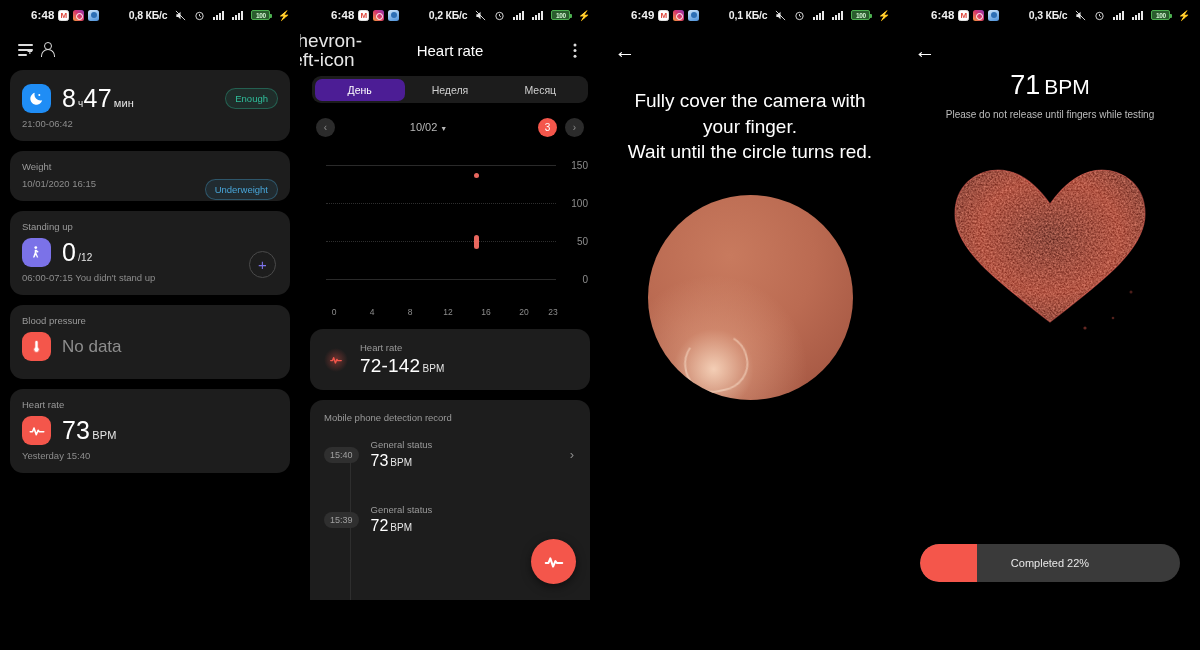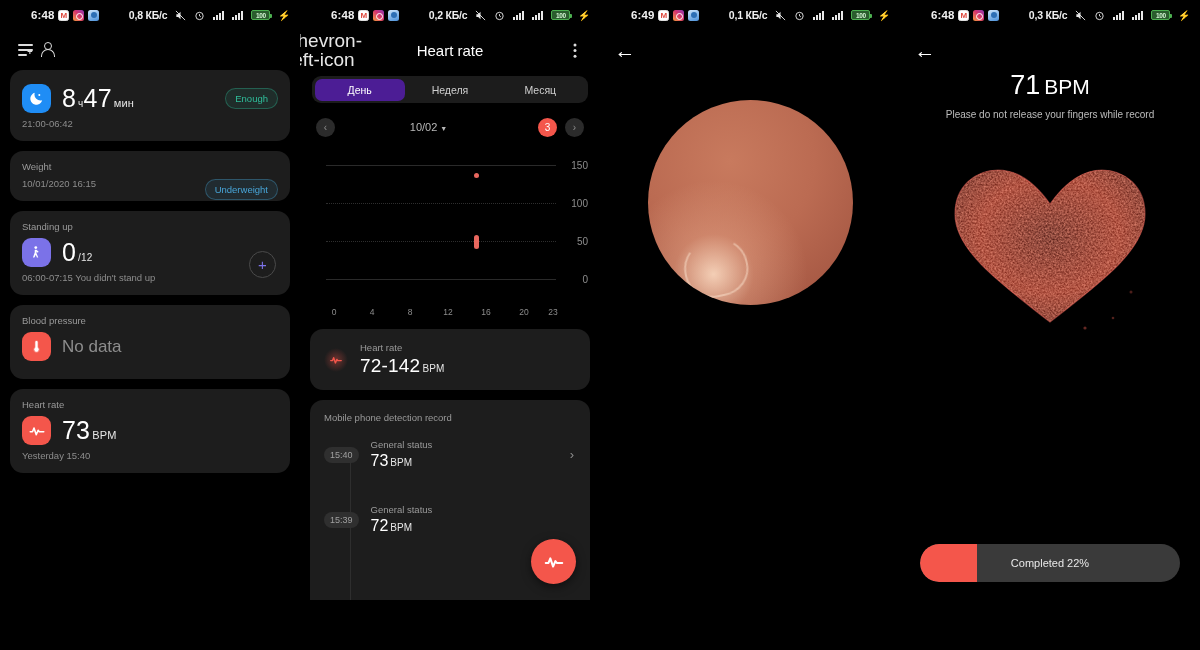--- a/index.html
+++ b/index.html
@@ -462,20 +462,25 @@
             <span>100</span>
           </span>
         <span class="bolt">⚡</span>
       </div>
     </div>
 
     <div class="header">
       <div class="hdr-icon back-arrow">←</div>
     </div>
 
+    <div class="instr">
+      <div>Fully cover the camera with</div>
+      <div>your finger.</div>
+      <div>Wait until the circle turns red.</div>
+    </div>
 
     <div class="finger-circle"></div>
   </div>
 
   <div class="panel">
     <div class="statusbar">
       <div class="sb-left">
         <span class="sb-time">6:48</span>
         <span class="sb-appicon ic-gmail"></span>
         <span class="sb-appicon ic-insta"></span>
@@ -514,21 +519,21 @@
       </div>
     </div>
 
     <div class="header">
       <div class="hdr-icon back-arrow">←</div>
     </div>
 
     <div class="bpm-big">
       <span>71</span><span class="u">BPM</span>
     </div>
-    <div class="bpm-note">Please do not release your fingers while record</div>
+    <div class="bpm-note">Please do not release until fingers while testing</div>
 
     <div class="heart-wrap">
       <svg width="230" height="190" viewBox="0 0 230 190">
         <defs>
           <radialGradient id="hg" cx="50%" cy="45%" r="55%">
             <stop offset="0%" stop-color="#3a0c08"></stop>
             <stop offset="55%" stop-color="#7a1f12"></stop>
             <stop offset="100%" stop-color="#2a0806"></stop>
           </radialGradient>
           <filter id="grain">

